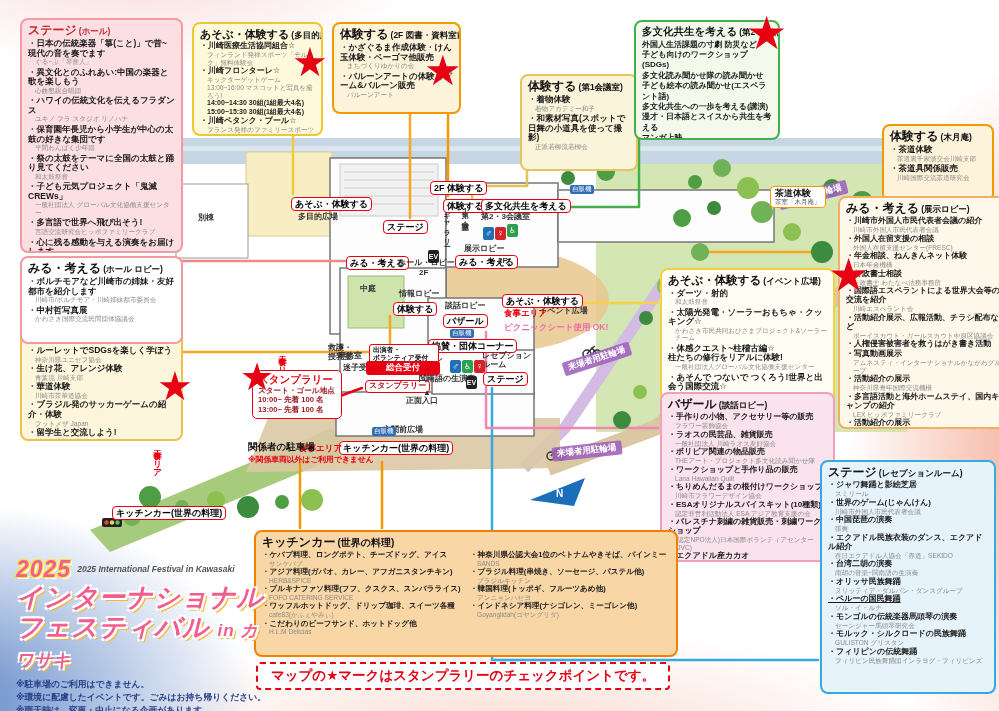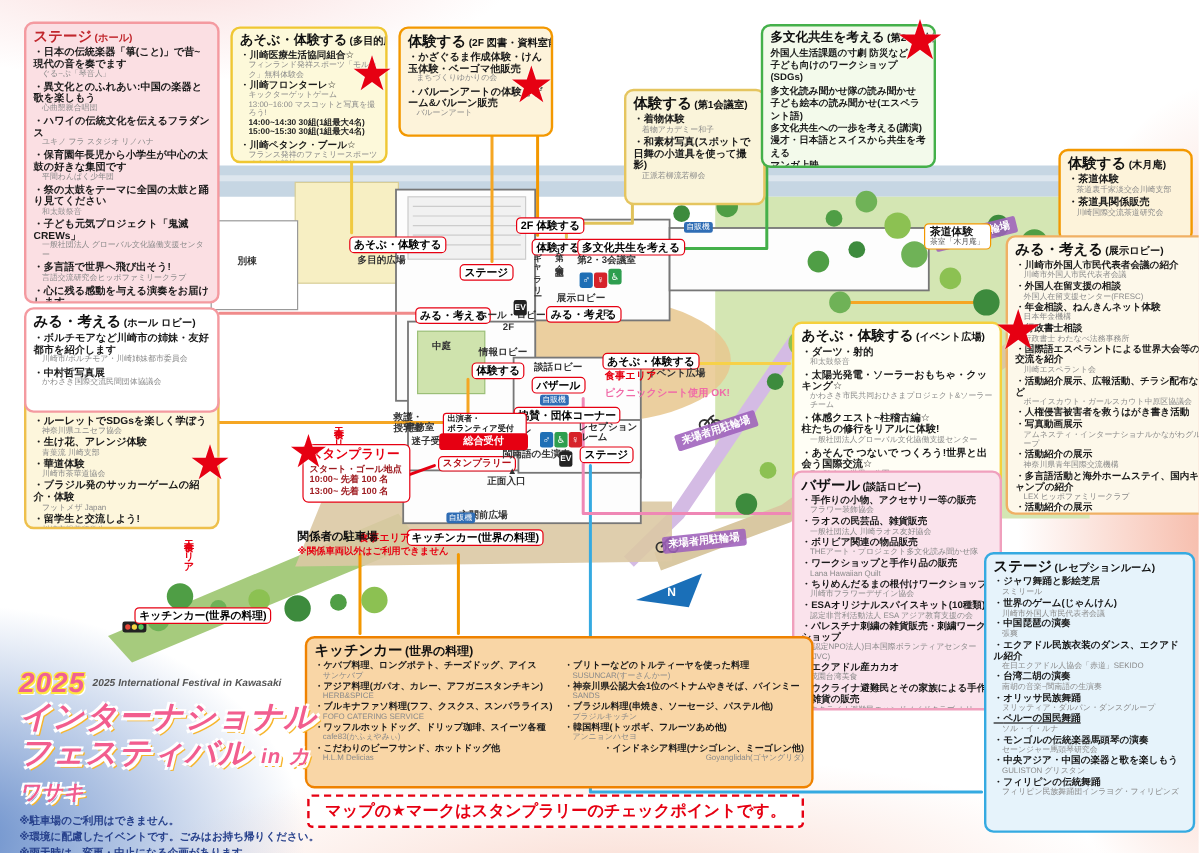--- a/index.html
+++ b/index.html
@@ -469,21 +469,21 @@
           <div class="iorg">一般社団法人グローバル文化協働支援センター</div>
         </div>
         <div class="item">
           <div class="itext">あそんで つないで つくろう!世界と出会う国際交流☆</div>
           <div class="iorg">En Globe - 世界の公園</div>
         </div>
       </div>
     <div class="bnote">※雨天時、☆は「2F 図書・資料室前」へ移動します。</div>
   </div>
 
-  <div class="box" style="left:660px;top:392px;width:175px;height:200px;background:#fae3ec;border-color:#f0a0bd;">
+  <div class="box" style="left:660px;top:392px;width:175px;height:170px;background:#fae3ec;border-color:#f0a0bd;">
     <div class="bt"><span>バザール</span><span class="bt-room">(談話ロビー)</span></div>
     <div>
 
     <div class="item" style="margin-bottom:1px;">
           <div class="itext" style="font-size:8px;">手作りの小物、アクセサリー等の販売</div>
           <div class="iorg">フラワー装飾協会</div>
         </div>
         <div class="item" style="margin-bottom:1px;">
           <div class="itext" style="font-size:8px;">ラオスの民芸品、雑貨販売</div>
           <div class="iorg">一般社団法人 川崎ラオス友好協会</div>
@@ -552,21 +552,21 @@
         </div>
         <div class="item" style="margin-bottom:1px;">
           <div class="itext" style="font-size:8px;text-decoration:underline;">ペルーの国民舞踊</div>
           <div class="iorg">ソル・イ・ルナ</div>
         </div>
         <div class="item" style="margin-bottom:1px;">
           <div class="itext" style="font-size:8px;">モンゴルの伝統楽器馬頭琴の演奏</div>
           <div class="iorg">セーンジャー馬頭琴研究会</div>
         </div>
         <div class="item" style="margin-bottom:1px;">
-          <div class="itext" style="font-size:8px;">中央アジア・中国の楽器と歌を楽しもう</div>
+          <div class="itext" style="font-size:8px;">モルック・シルクロードの民族舞踊</div>
           <div class="iorg">GULISTON グリスタン</div>
         </div>
         <div class="item" style="margin-bottom:1px;">
           <div class="itext" style="font-size:8px;">フィリピンの伝統舞踊</div>
           <div class="iorg">フィリピン民族舞踊団インラヨグ・フィリピンズ</div>
         </div>
       </div>
   </div>
 
   <div class="box" style="left:254px;top:530px;width:424px;height:127px;background:#f9d6a6;border-color:#ef8200;">
@@ -590,37 +590,33 @@
             <div class="itext" style="font-size:7.6px;">ワッフルホットドッグ、ドリップ珈琲、スイーツ各種</div>
             <div class="iorg">cafe83(かふぇやみぃ)</div>
           </div>
           <div class="item" style="margin-bottom:1px;">
             <div class="itext" style="font-size:7.6px;">こだわりのビーフサンド、ホットドッグ他</div>
             <div class="iorg">H.L.M Delicias</div>
           </div>
         </div>
       <div class="col">
 
-      <div class="item" style="margin-bottom:1px;">
-            <div class="itext" style="font-size:7.6px;">ブリトーなどのトルティーヤを使った料理</div>
-            <div class="iorg">SUSUNCAR(すーさんかー)</div>
-          </div>
           <div class="item" style="margin-bottom:1px;">
             <div class="itext" style="font-size:7.6px;">神奈川県公認大会1位のベトナムやきそば、バインミー</div>
             <div class="iorg">SANDS</div>
           </div>
           <div class="item" style="margin-bottom:1px;">
             <div class="itext" style="font-size:7.6px;">ブラジル料理(串焼き、ソーセージ、パステル他)</div>
             <div class="iorg">ブラジルキッチン</div>
           </div>
           <div class="item" style="margin-bottom:1px;">
             <div class="itext" style="font-size:7.6px;">韓国料理(トッポギ、フルーツあめ他)</div>
             <div class="iorg">アンニョンハセヨ</div>
           </div>
-          <div class="item" style="margin-bottom:1px;text-align:right;">
+          <div class="item" style="margin-bottom:1px;">
             <div class="itext" style="font-size:7.6px;">インドネシア料理(ナシゴレン、ミーゴレン他)</div>
             <div class="iorg">Goyanglidah(ゴヤングリダ)</div>
           </div>
         </div>
     </div>
   </div>
 
   <div class="box" style="left:20px;top:325px;width:163px;height:116px;background:#fdf6dc;border-color:#eec04c;">
     <div class="bt"><span>体験する</span><span class="bt-room">(情報ロビー)</span></div>
     <div>

